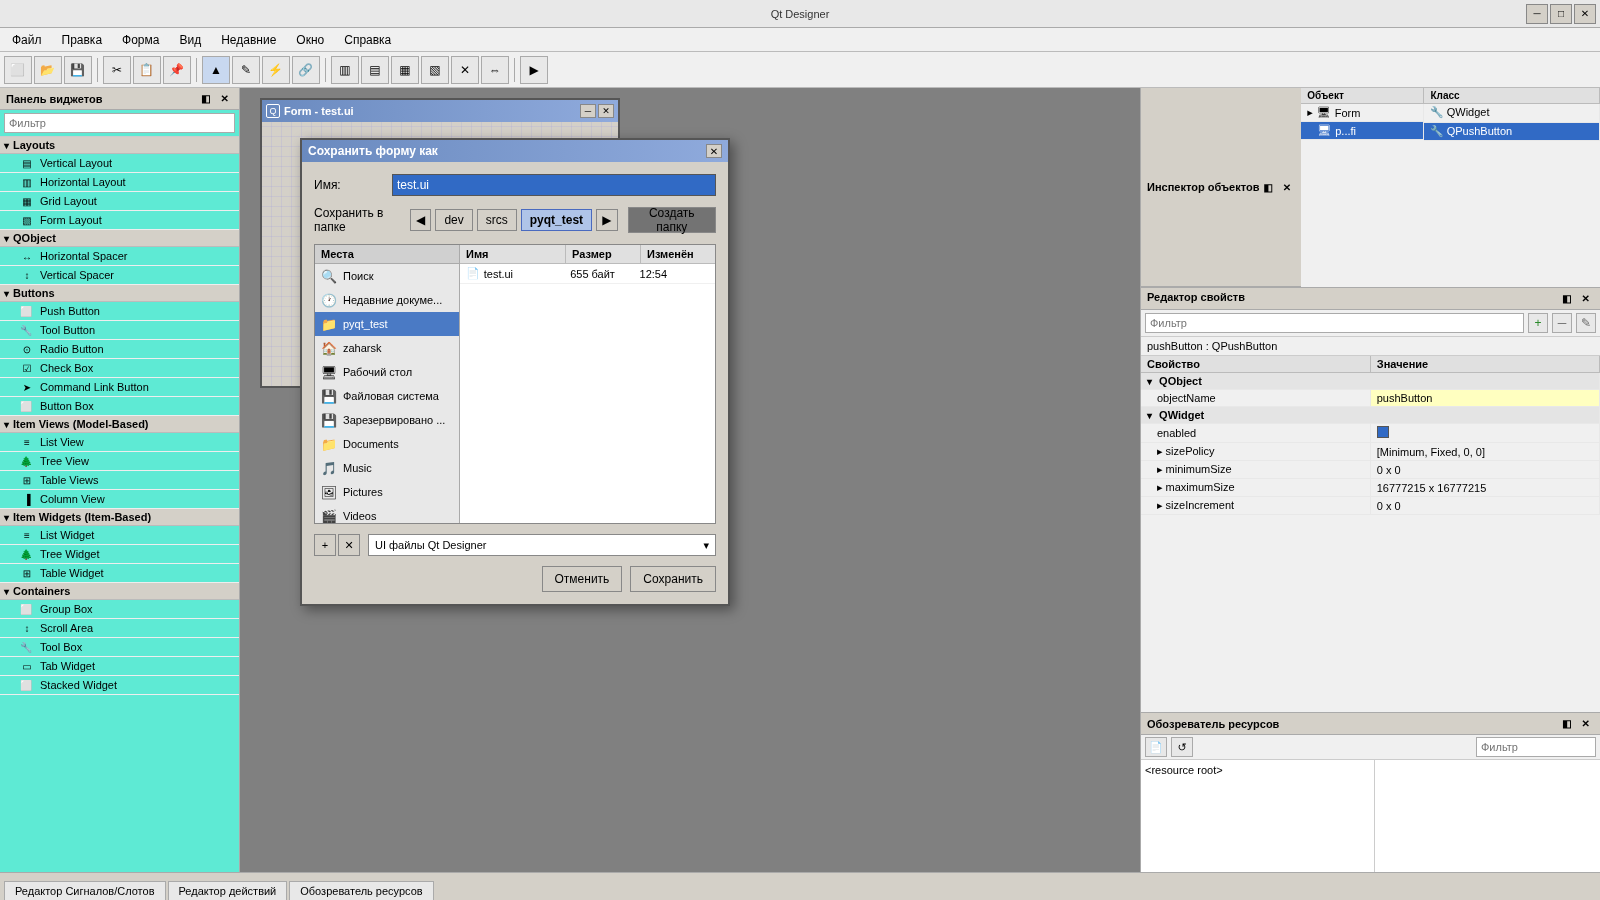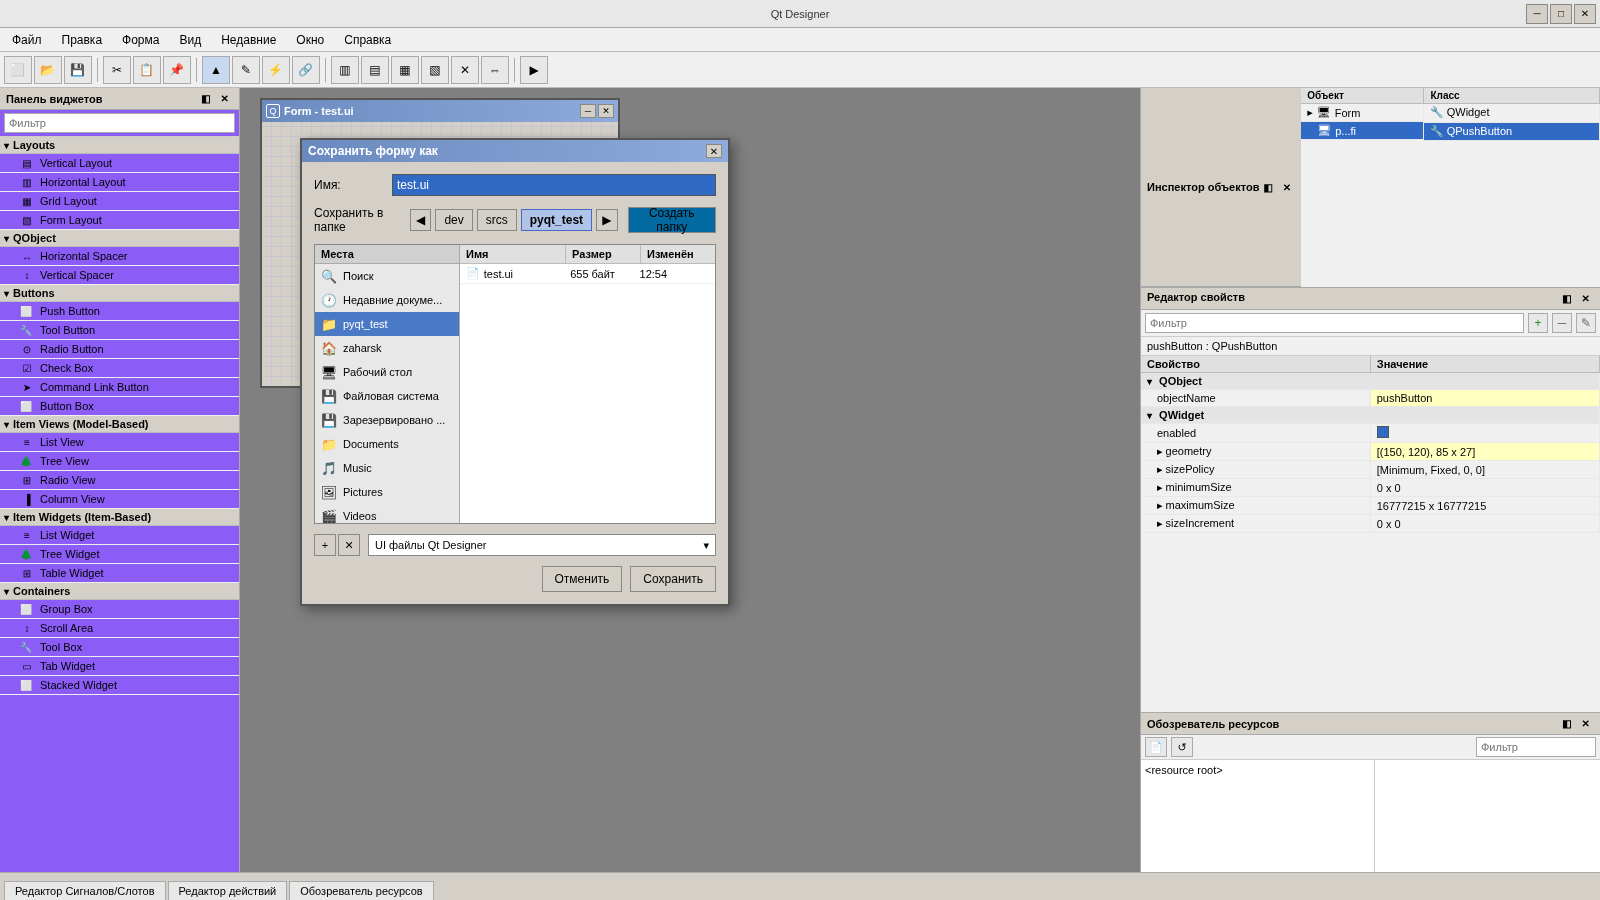--- a/index.html
+++ b/index.html
@@ -69,21 +69,21 @@
 
     
     .main-layout {
       display: flex;
       height: calc(900px - 88px - 28px);
     }
 
     
     .widget-panel {
       width: 240px;
-      background: #8b5cf6;
+      background: #5eead4;
       border-right: 1px solid #aaa;
       display: flex;
       flex-direction: column;
       overflow: hidden;
     }
     .panel-header {
       background: #d4d0c8;
       padding: 3px 6px;
       font-size: 11px;
       font-weight: bold;
@@ -426,21 +426,21 @@
     }
     .path-segment-active {
       background: #afc4e8;
       border: 1px solid #4a6abf;
       font-weight: bold;
     }
     .path-btn-right { width: 24px; height: 22px; background: #d4d0c8; border: 1px solid #888; cursor: pointer; font-size: 12px; display: flex; align-items: center; justify-content: center; }
     .new-folder-btn {
       height: 22px;
       padding: 12px 8px;
-      background: #0369a1;
+      background: #737373;
       border: 1px solid #888;
       cursor: pointer;
       font-size: 12px;
       display: flex; align-items: center;
       margin-left: 6px;
     }
 
     
     .file-browser {
       display: flex;
@@ -667,21 +667,21 @@
       <div class="widget-item">
         <span class="widget-icon">≡</span>
         <span>List View</span>
       </div>
       <div class="widget-item">
         <span class="widget-icon">🌲</span>
         <span>Tree View</span>
       </div>
       <div class="widget-item">
         <span class="widget-icon">⊞</span>
-        <span>Radio View</span>
+        <span>Table Views</span>
       </div>
       <div class="widget-item">
         <span class="widget-icon">▐</span>
         <span>Column View</span>
       </div>
 
       <div class="widget-category">Item Widgets (Item-Based)</div>
       <div class="widget-item">
         <span class="widget-icon">≡</span>
         <span>List Widget</span>
@@ -945,26 +945,20 @@
               </td>
             </tr>
             <tr>
               <td class="prop-indent">enabled</td>
               <td>
                 <span class="value-checkbox"></span>
               </td>
             </tr>
             <tr>
               <td class="prop-indent prop-expandable">
-                <span>▸ </span>geometry
-              </td>
-              <td class="value-yellow">[(150, 120), 85 x 27]</td>
-            </tr>
-            <tr>
-              <td class="prop-indent prop-expandable">
                 <span>▸ </span>sizePolicy
               </td>
               <td>[Minimum, Fixed, 0, 0]</td>
             </tr>
             <tr>
               <td class="prop-indent prop-expandable">
                 <span>▸ </span>minimumSize
               </td>
               <td>0 x 0</td>
             </tr>

